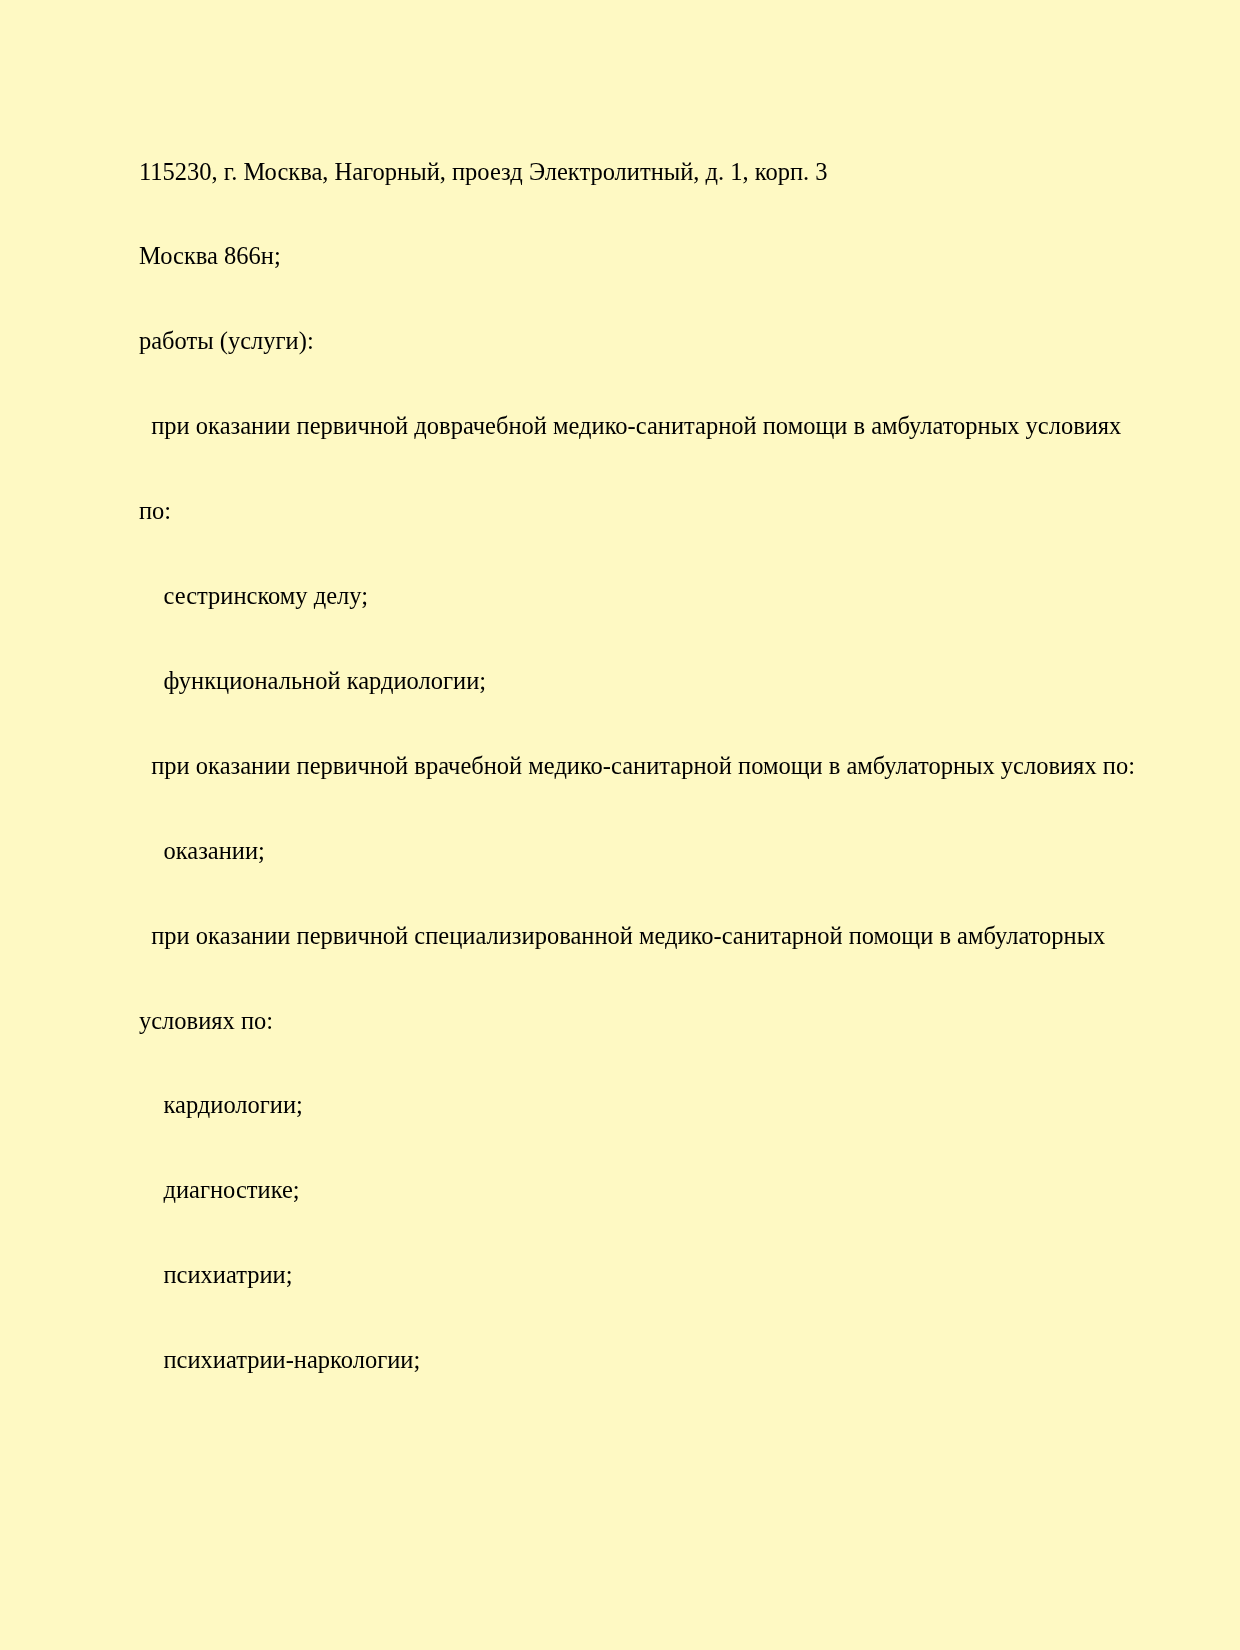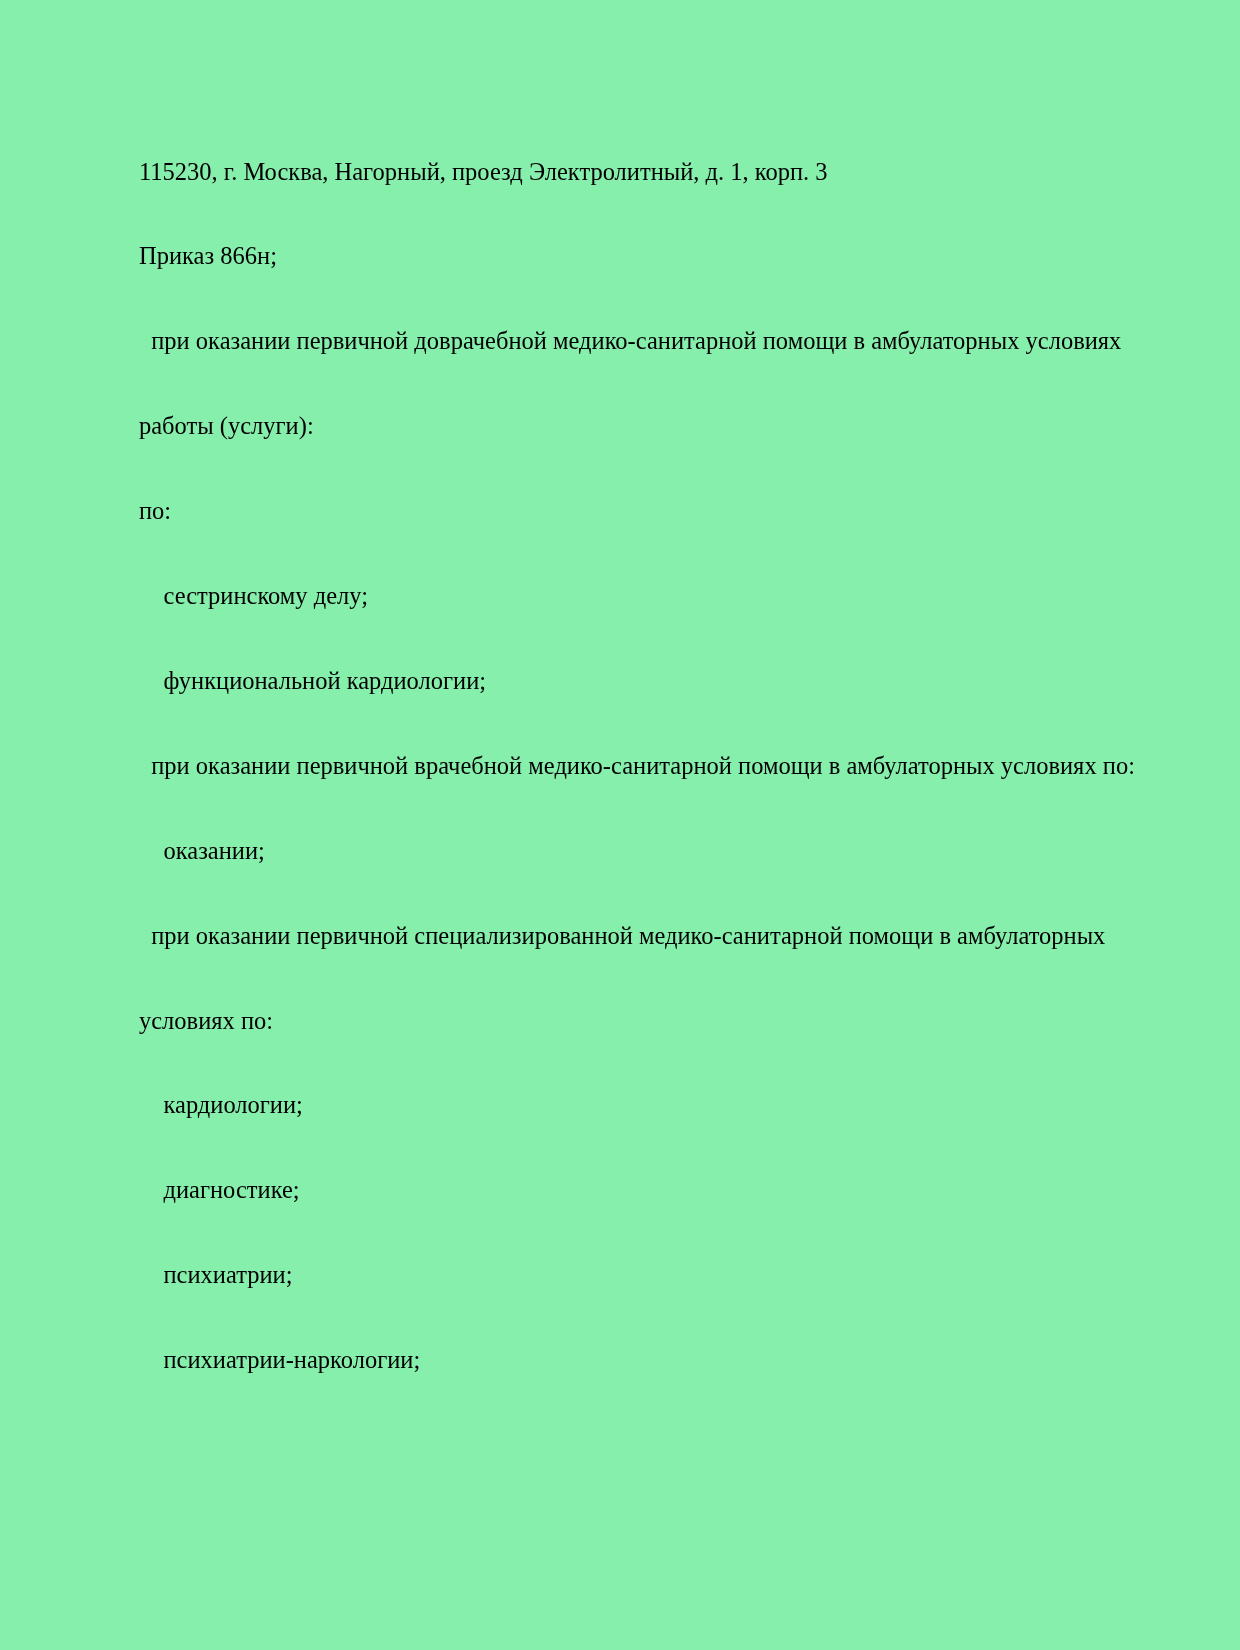--- a/index.html
+++ b/index.html
@@ -4,21 +4,21 @@
 <style>
   html, body {
     margin: 0;
     padding: 0;
     background: #ffffff;
   }
   .page {
     position: relative;
     width: 1240px;
     height: 1650px;
-    background: #86efac;
+    background: #fef9c3;
     overflow: hidden;
   }
   .doc {
     position: absolute;
     left: 139px;
     top: 101px;
     right: 40px;
     font-family: "Liberation Serif", serif;
     font-size: 24.5px;
     line-height: 28.3px;
@@ -28,23 +28,23 @@
   .line {
     min-height: 28.3px;
   }
 </style>
 </head>
 <body>
 
 <div class="page">
   <div class="doc">
     <div class="line">115230, г. Москва, Нагорный, проезд Электролитный, д. 1, корп. 3</div>
-    <div class="line">Приказ 866н;</div>
+    <div class="line">Москва 866н;</div>
+    <div class="line">работы (услуги):</div>
     <div class="line">  при оказании первичной доврачебной медико-санитарной помощи в амбулаторных условиях</div>
-    <div class="line">работы (услуги):</div>
     <div class="line">по:</div>
     <div class="line">    сестринскому делу;</div>
     <div class="line">    функциональной кардиологии;</div>
     <div class="line">  при оказании первичной врачебной медико-санитарной помощи в амбулаторных условиях по:</div>
     <div class="line">    оказании;</div>
     <div class="line">  при оказании первичной специализированной медико-санитарной помощи в амбулаторных</div>
     <div class="line">условиях по:</div>
     <div class="line">    кардиологии;</div>
     <div class="line">    диагностике;</div>
     <div class="line">    психиатрии;</div>

